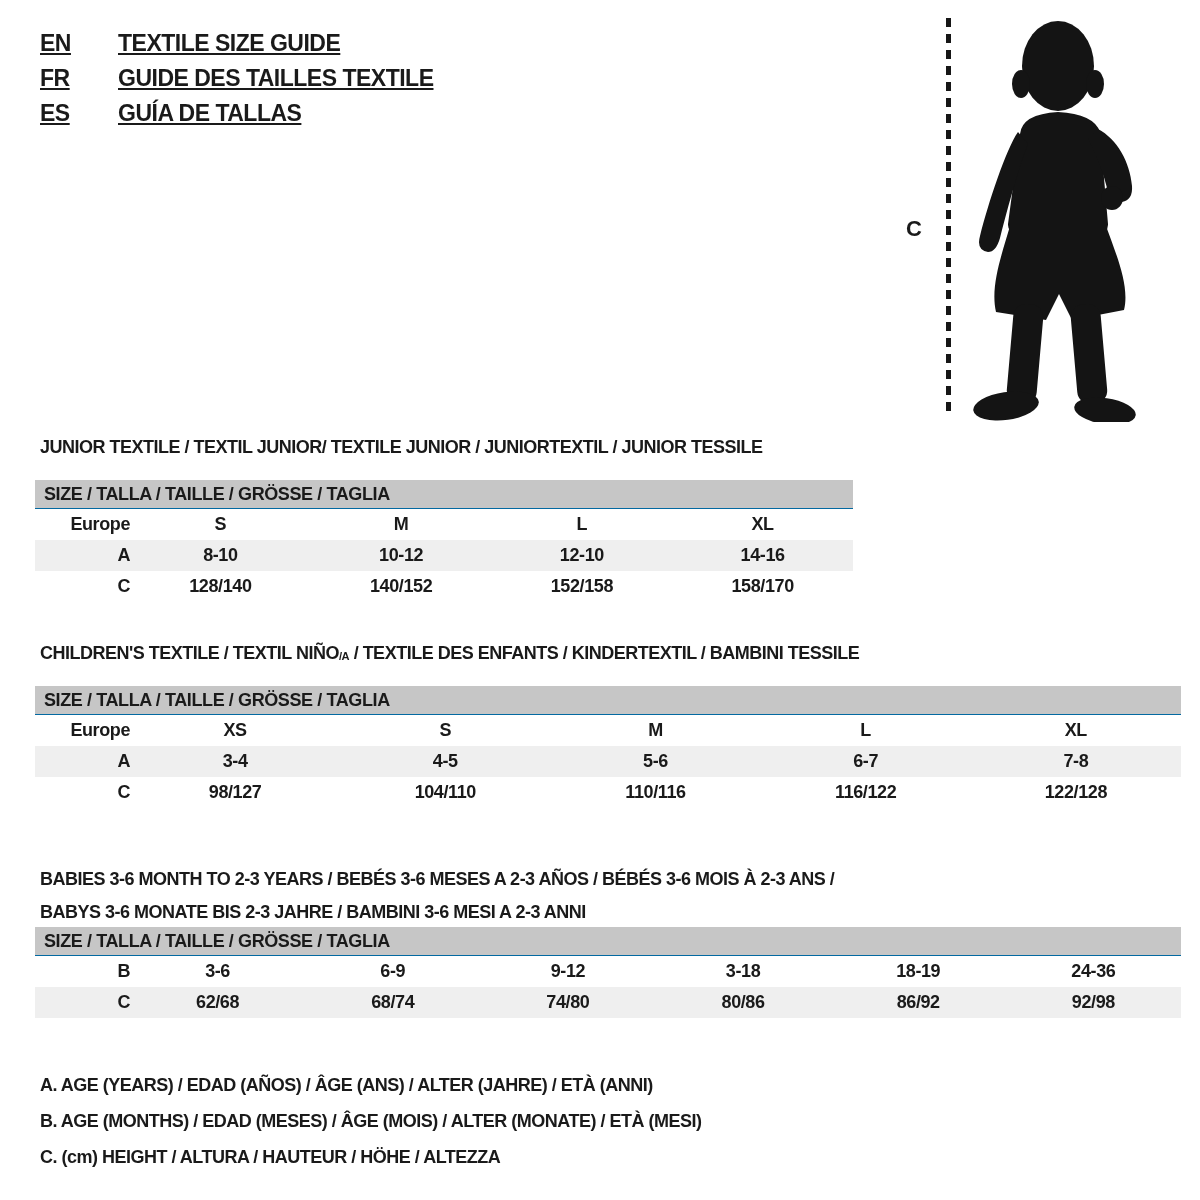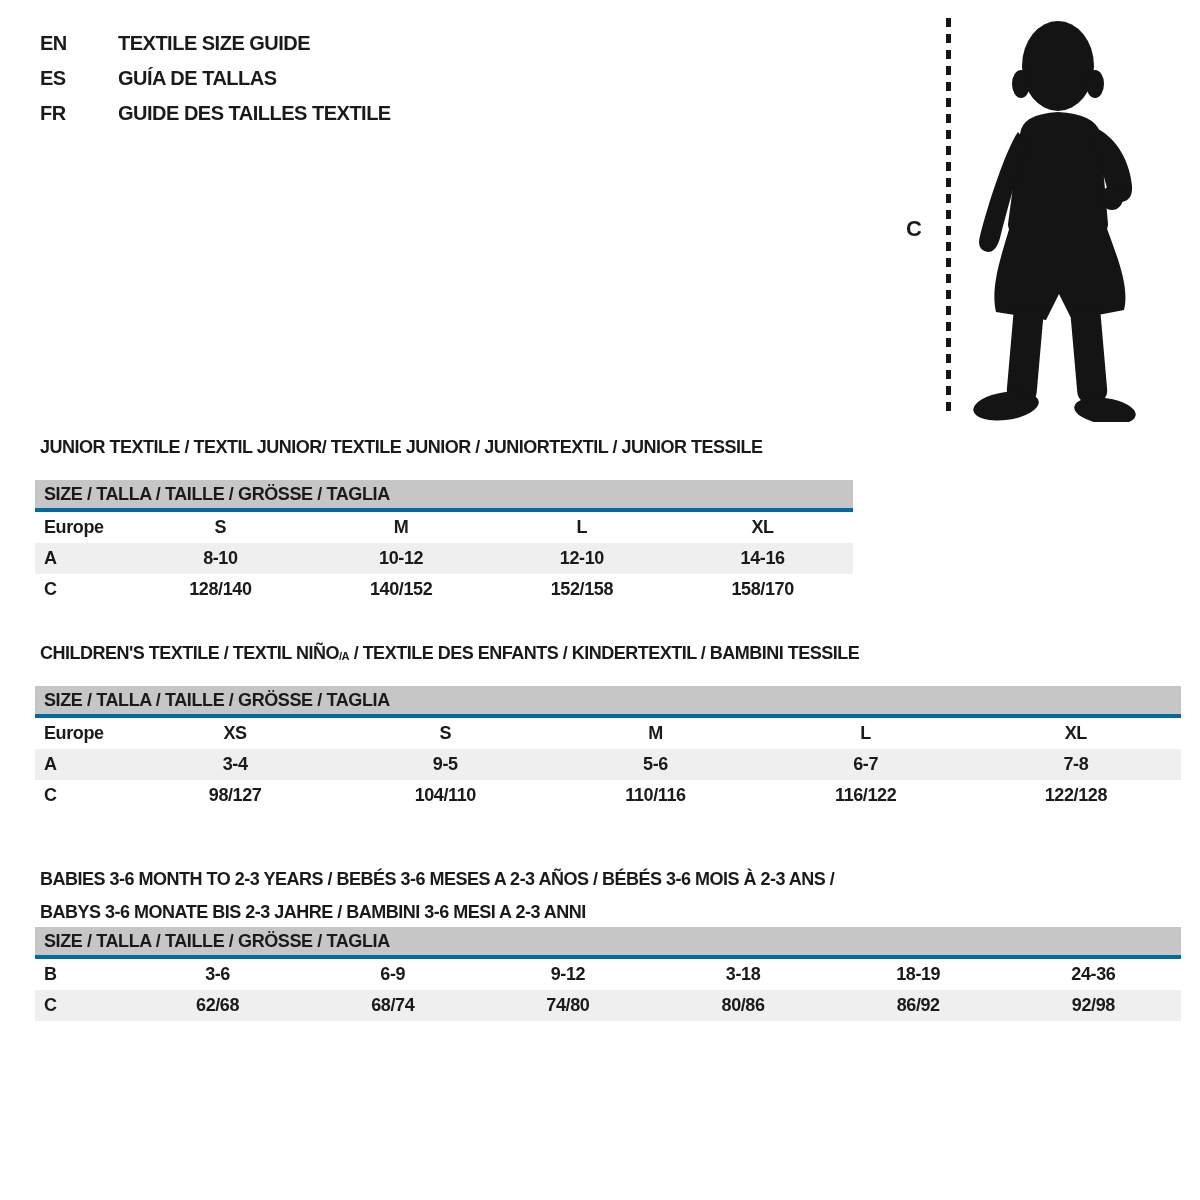--- a/index.html
+++ b/index.html
@@ -3,68 +3,68 @@
 <meta charset="utf-8">
 <style>
   html,body{margin:0;padding:0;background:#ffffff;}
   #canvas{
     position:relative;width:1200px;height:1200px;background:#ffffff;overflow:hidden;
     font-family:"Liberation Sans",sans-serif;font-weight:bold;color:#1a1a1a;
     -webkit-font-smoothing:antialiased;
   }
   
   .langs{position:absolute;left:40px;top:31px;}
-  .lang-row{display:flex;margin-bottom:11px;font-size:20px;line-height:24px;letter-spacing:-0.5px;}
+  .lang-row{display:flex;margin-bottom:11px;font-size:23px;line-height:24px;letter-spacing:-0.5px;text-decoration:underline;}
   .lang-code{width:78px;flex:0 0 78px;}
   
   .measure-line{
     position:absolute;left:946px;top:18px;width:5px;height:397px;
     background:repeating-linear-gradient(to bottom,#161616 0 9px,transparent 9px 16px);
   }
   .measure-label{position:absolute;left:906px;top:216px;font-size:22px;letter-spacing:-0.5px;}
   .baby-svg{position:absolute;left:962px;top:14px;width:178px;height:408px;}
   
   .heading{position:absolute;left:40px;font-size:18px;letter-spacing:-0.5px;line-height:22px;white-space:nowrap;}
   .heading .sub{font-size:0.62em;vertical-align:-0.12em;}
   .heading.two-line{white-space:normal;line-height:33px;width:930px;}
   
   .size-table{
     position:absolute;left:35px;border-collapse:collapse;table-layout:fixed;
     font-size:18px;letter-spacing:-0.4px;
   }
   .size-table thead th{
     background:#c6c6c6;text-align:left;font-weight:bold;
-    height:28px;padding:0 0 0 9px;font-size:18px;border-bottom:4px solid #0369a1;
+    height:28px;padding:0 0 0 9px;font-size:18px;border-bottom:1px solid #0369a1;
   }
   .size-table td{height:31px;padding:0;text-align:center;font-weight:bold;}
-  .size-table td:first-child{text-align:left;padding-left:9px;}
+  .size-table td:first-child{text-align:right;padding-left:9px;}
   .size-table col.label-col{width:95px;}
   .size-table tbody tr:nth-child(even){background:#efefef;}
   .w-junior{width:818px;}
   .w-wide{width:1146px;}
   
   .legend{position:absolute;left:40px;top:1067px;font-size:18px;letter-spacing:-0.5px;line-height:36px;}
 </style>
 </head>
 <body>
 
 <div id="canvas">
 
   <div class="langs">
     <div class="lang-row">
       <span class="lang-code">EN</span>
       <span class="lang-title">TEXTILE SIZE GUIDE</span>
     </div>
     <div class="lang-row">
+      <span class="lang-code">FR</span>
+      <span class="lang-title">GUIDE DES TAILLES TEXTILE</span>
+    </div>
+    <div class="lang-row">
       <span class="lang-code">ES</span>
       <span class="lang-title">GUÍA DE TALLAS</span>
-    </div>
-    <div class="lang-row">
-      <span class="lang-code">FR</span>
-      <span class="lang-title">GUIDE DES TAILLES TEXTILE</span>
     </div>
   </div>
 
   <div class="measure-line"></div>
   <div class="measure-label">C</div>
   <svg class="baby-svg" viewBox="0 0 178 408" aria-hidden="true">
     <g fill="#141414">
       <ellipse cx="96" cy="52" rx="36" ry="45"></ellipse>
       <ellipse cx="59" cy="70" rx="9" ry="14"></ellipse>
       <ellipse cx="133" cy="70" rx="9" ry="14"></ellipse>
@@ -141,21 +141,21 @@
         <td>Europe</td>
         <td>XS</td>
         <td>S</td>
         <td>M</td>
         <td>L</td>
         <td>XL</td>
       </tr>
       <tr>
         <td>A</td>
         <td>3-4</td>
-        <td>9-5</td>
+        <td>4-5</td>
         <td>5-6</td>
         <td>6-7</td>
         <td>7-8</td>
       </tr>
       <tr>
         <td>C</td>
         <td>98/127</td>
         <td>104/110</td>
         <td>110/116</td>
         <td>116/122</td>
@@ -198,14 +198,19 @@
         <td>62/68</td>
         <td>68/74</td>
         <td>74/80</td>
         <td>80/86</td>
         <td>86/92</td>
         <td>92/98</td>
       </tr>
     </tbody>
   </table>
 
+  <div class="legend">
+    <div>A. AGE (YEARS) / EDAD (AÑOS) / ÂGE (ANS) / ALTER (JAHRE) / ETÀ (ANNI)</div>
+    <div>B. AGE (MONTHS) / EDAD (MESES) / ÂGE (MOIS) / ALTER (MONATE) / ETÀ (MESI)</div>
+    <div>C. (cm) HEIGHT / ALTURA / HAUTEUR / HÖHE / ALTEZZA</div>
+  </div>
 
 </div>
 
 </body></html>

